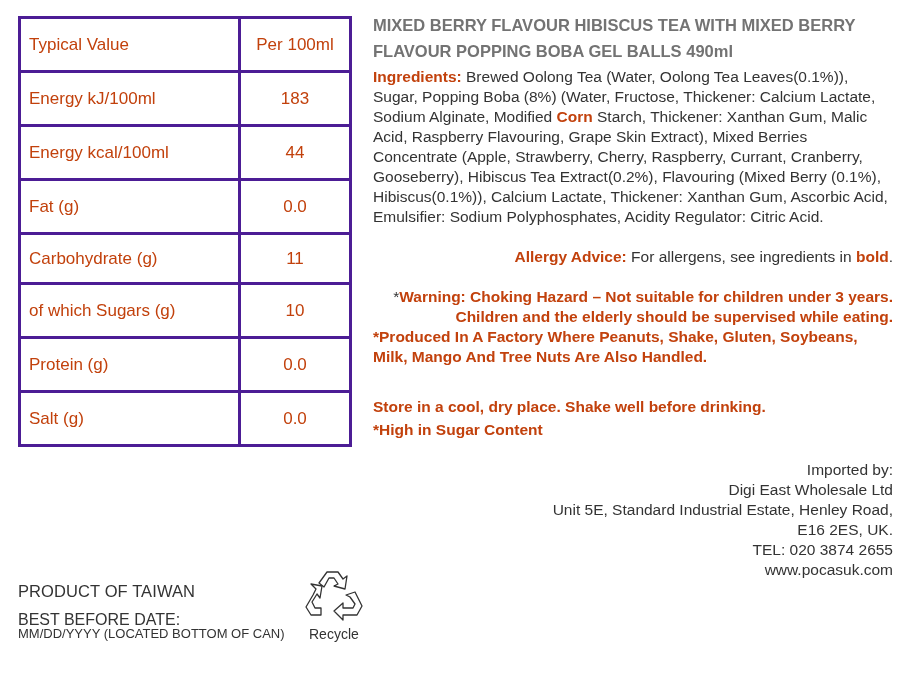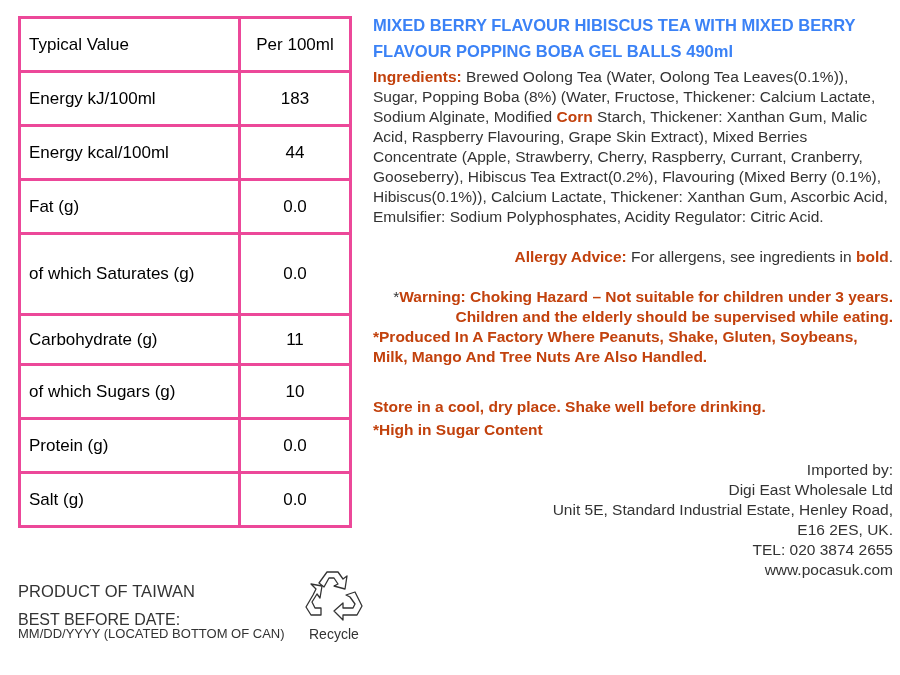--- a/index.html
+++ b/index.html
@@ -5,32 +5,32 @@
     html, body { margin: 0; padding: 0; }
     body {
       width: 900px; height: 675px; background: #ffffff; position: relative; overflow: hidden;
       font-family: "Liberation Sans", "DejaVu Sans", sans-serif; color: #2b2b2b;
     }
     .nutri-table {
       position: absolute; left: 18px; top: 16px; width: 334px;
       border-collapse: collapse; border: 3px solid #111;
     }
     .nutri-table td {
-      border: 3px solid #ec4899; font-size: 17px; padding: 0 0 0 8px; color: #000000;
+      border: 3px solid #4c1d95; font-size: 17px; padding: 0 0 0 8px; color: #c2410c;
       vertical-align: middle;
     }
     .nutri-table td.val { text-align: center; padding: 0; width: 108px; }
     .left-foot { position: absolute; left: 18px; color: #333; }
     .origin { top: 582px; font-size: 16.5px; letter-spacing: 0.1px; }
     .bbd1 { top: 611px; font-size: 16px; }
     .bbd2 { top: 626px; font-size: 13px; }
     .recycle { position: absolute; left: 303px; top: 569px; width: 62px; height: 56px; }
     .recycle-label { position: absolute; left: 309px; top: 626px; font-size: 14px; color: #333; }
     .right { position: absolute; left: 373px; top: 12px; width: 520px; }
-    .title { font-weight: bold; font-size: 16.5px; line-height: 26px; color: #3b82f6; margin: 0; }
+    .title { font-weight: bold; font-size: 16.5px; line-height: 26px; color: #737373; margin: 0; }
     .p { font-size: 15.5px; line-height: 20px; color: #333; margin: 0; }
     .b { font-weight: bold; color: #c2410c; }
     .gap20 { margin-top: 20px; text-align: right; }
     .gap28 { margin-top: 30px; }
     .gap2 { margin-top: 3px; }
   </style>
 </head>
 <body>
 
 <table class="nutri-table">
@@ -42,24 +42,20 @@
   <tr style="height:54px">
     <td>Energy kJ/100ml</td>
     <td class="val">183</td>
   </tr>
   <tr style="height:54px">
     <td>Energy kcal/100ml</td>
     <td class="val">44</td>
   </tr>
   <tr style="height:54px">
     <td>Fat (g)</td>
-    <td class="val">0.0</td>
-  </tr>
-  <tr style="height:81px">
-    <td>of which Saturates (g)</td>
     <td class="val">0.0</td>
   </tr>
   <tr style="height:50px">
     <td>Carbohydrate (g)</td>
     <td class="val">11</td>
   </tr>
   <tr style="height:54px">
     <td>of which Sugars (g)</td>
     <td class="val">10</td>
   </tr>

